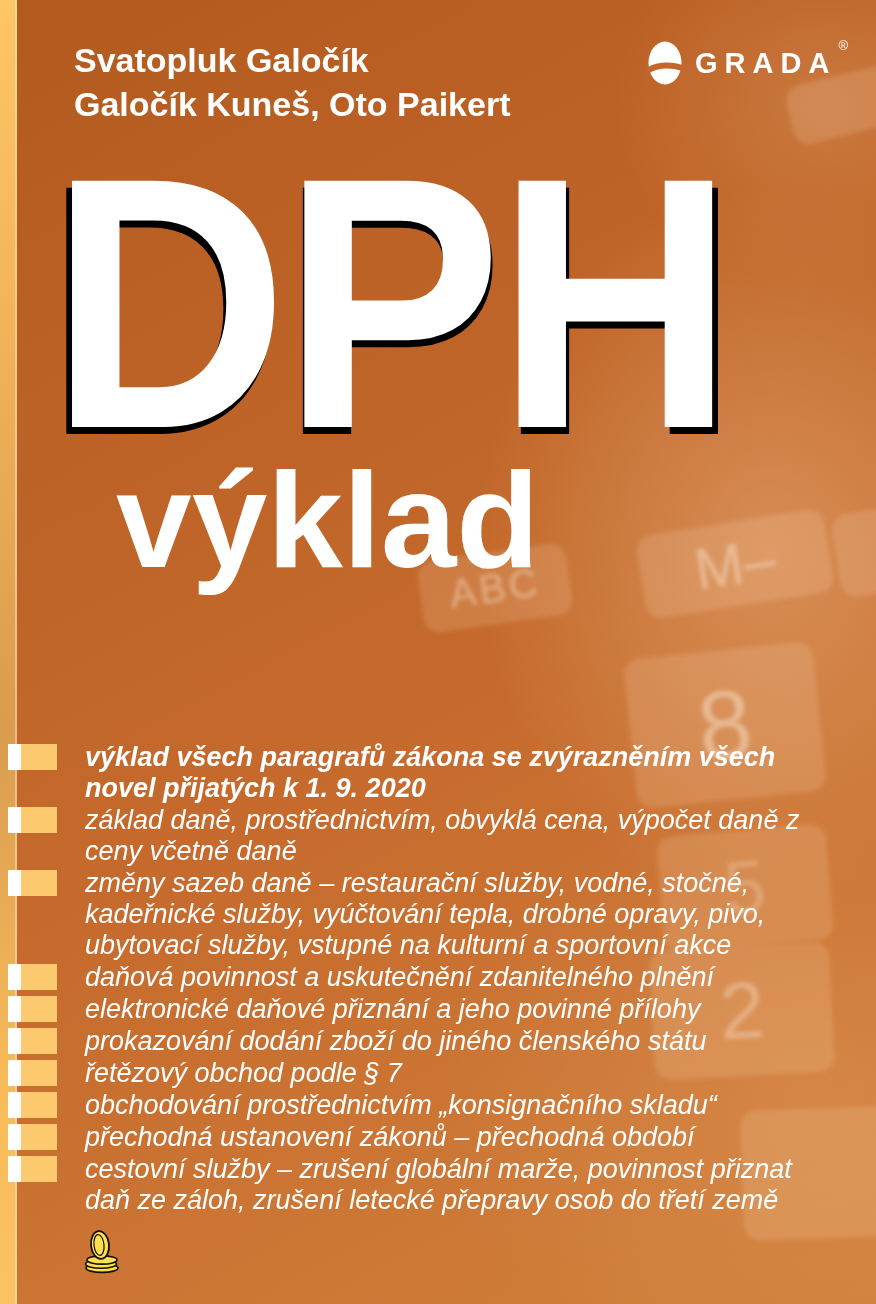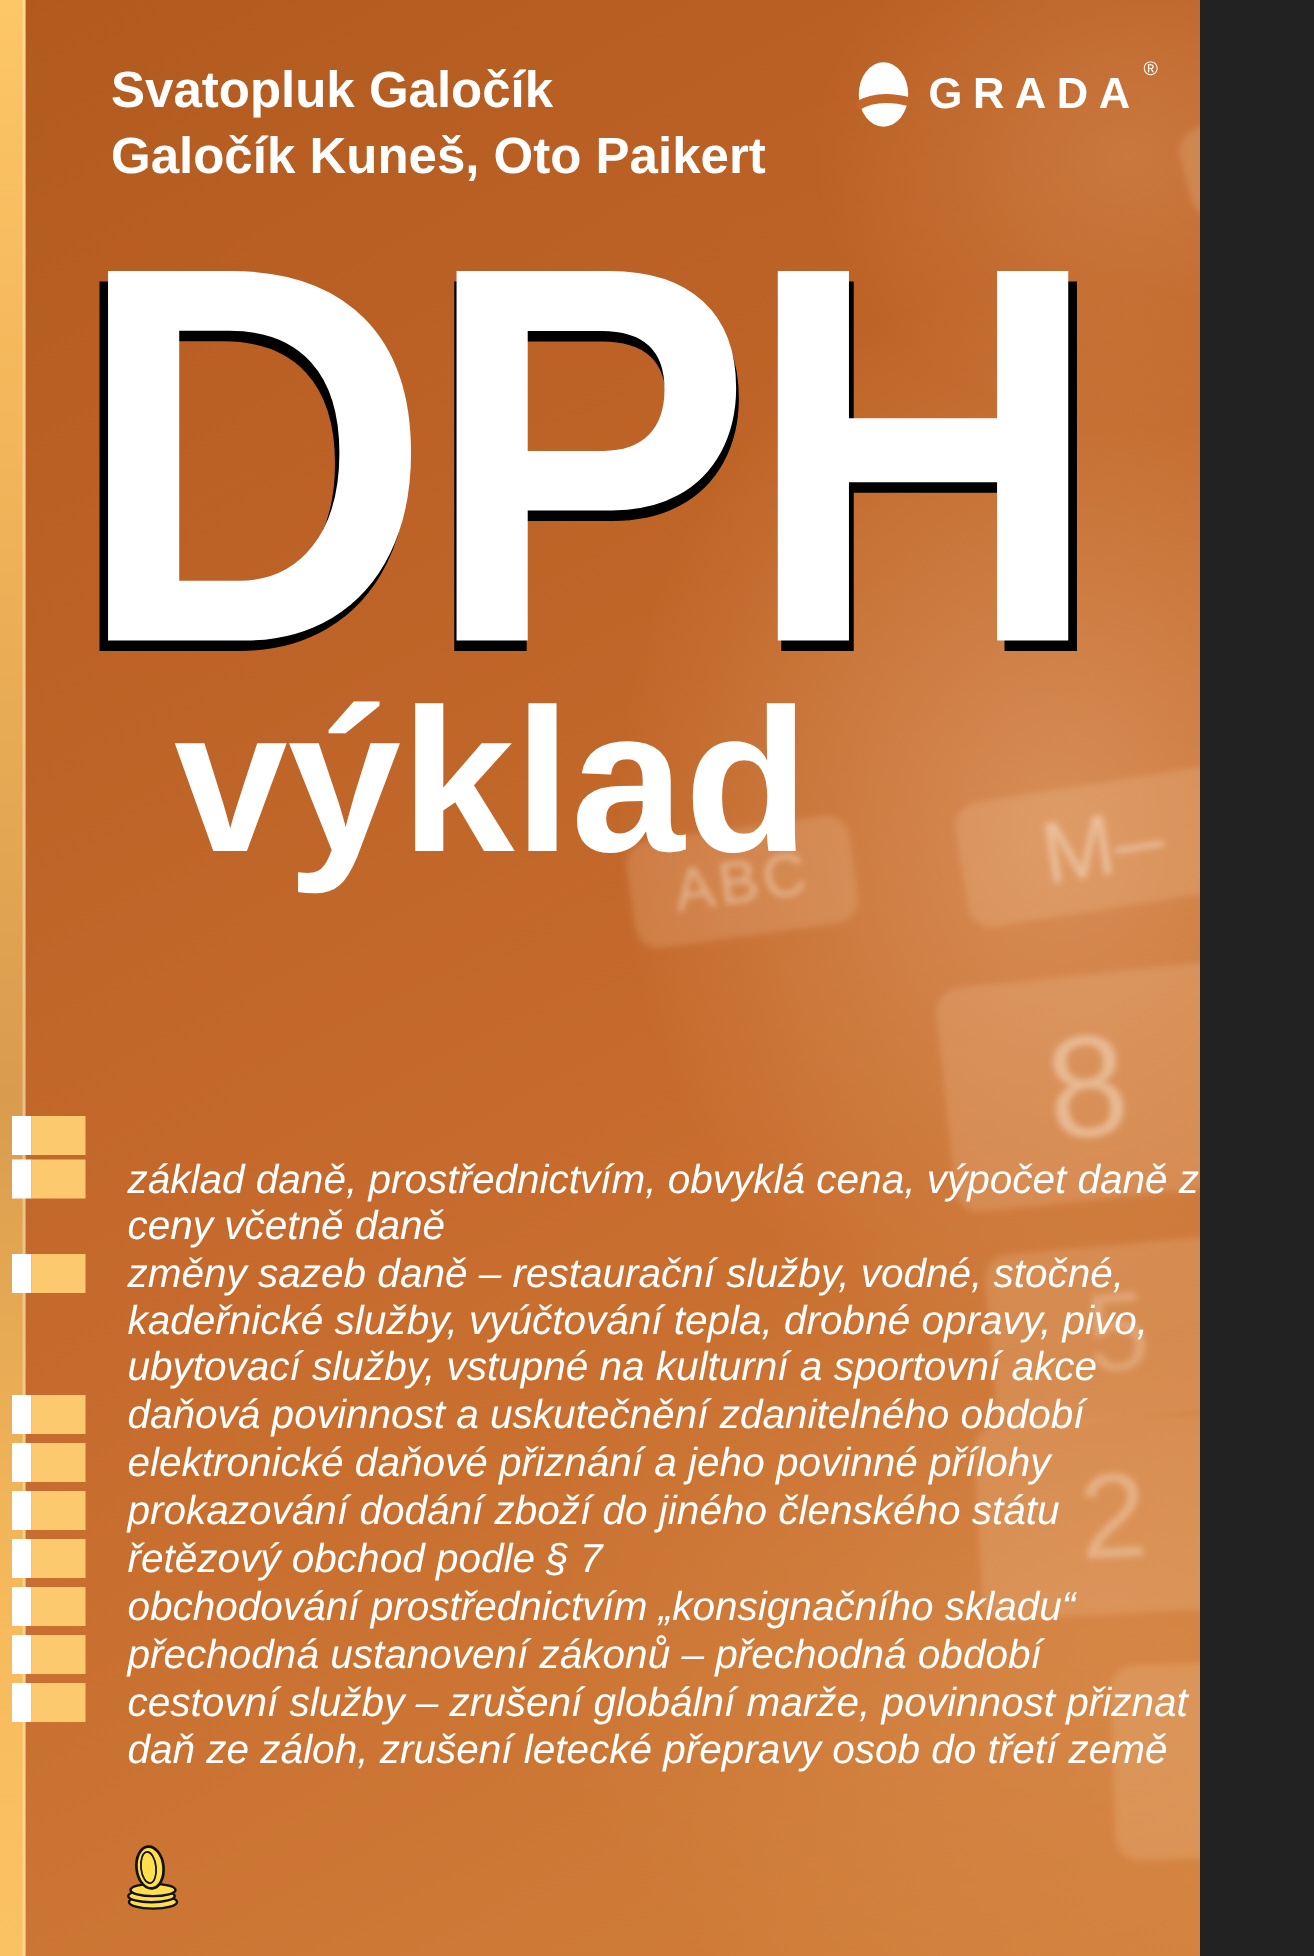--- a/index.html
+++ b/index.html
@@ -1,17 +1,17 @@
 <!DOCTYPE html>
 <html lang="cs"><head>
 <meta charset="utf-8">
 <style>
   html,body{margin:0;padding:0;background:#222;}
   .page{
-    position:relative;width:800px;height:1304px;overflow:hidden;
+    position:relative;width:876px;height:1304px;overflow:hidden;
     font-family:"Liberation Sans","DejaVu Sans",sans-serif;
     background:
       linear-gradient(152deg,var(--background-top-left,#b25a1e) 0%,#bd6226 26%,
         var(--background-mid,#c66b2d) 55%,var(--background-bottom-right,#d2803b) 100%);
   }
   
   .bg{position:absolute;inset:0;overflow:hidden;}
   .bg::before{
     content:"";position:absolute;inset:0;
     background:
@@ -135,20 +135,21 @@
   </div>
 
   <div class="sub sub1">výklad</div>
 
   <div class="list" id="list">
     <div class="item">
       <span class="mark">
         <span class="mw"></span>
         <span class="my"></span>
       </span>
+      <span class="txt em">výklad všech paragrafů zákona se zvýrazněním všech novel přijatých k 1. 9. 2020</span>
     </div>
 
     <div class="item">
       <span class="mark">
         <span class="mw"></span>
         <span class="my"></span>
       </span>
       <span class="txt">základ daně, prostřednictvím, obvyklá cena, výpočet daně z ceny včetně daně</span>
     </div>
 
@@ -158,21 +159,21 @@
         <span class="my"></span>
       </span>
       <span class="txt">změny sazeb daně – restaurační služby, vodné, stočné, kadeřnické služby, vyúčtování tepla, drobné opravy, pivo, ubytovací služby, vstupné na kulturní a sportovní akce</span>
     </div>
 
     <div class="item">
       <span class="mark">
         <span class="mw"></span>
         <span class="my"></span>
       </span>
-      <span class="txt">daňová povinnost a uskutečnění zdanitelného období</span>
+      <span class="txt">daňová povinnost a uskutečnění zdanitelného plnění</span>
     </div>
 
     <div class="item">
       <span class="mark">
         <span class="mw"></span>
         <span class="my"></span>
       </span>
       <span class="txt">elektronické daňové přiznání a jeho povinné přílohy</span>
     </div>
 

